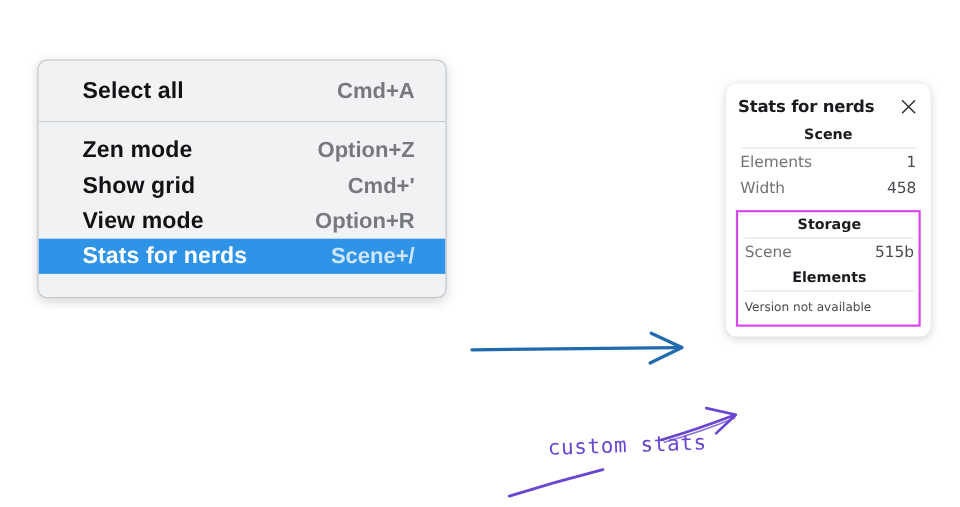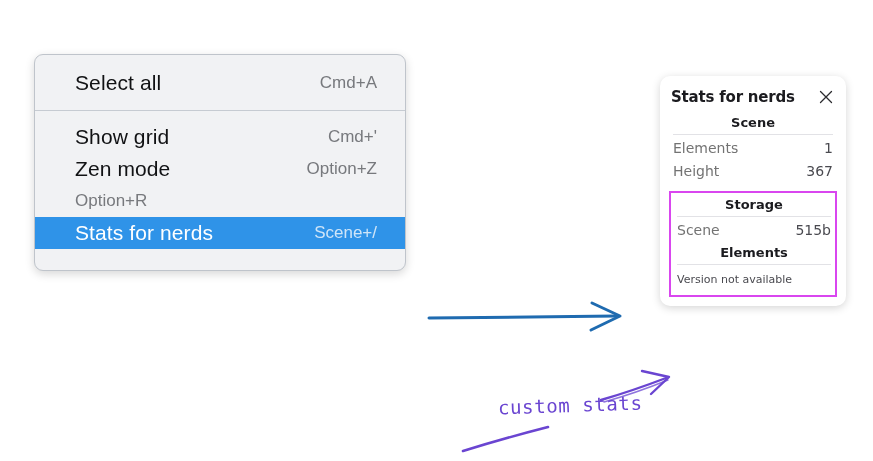--- a/index.html
+++ b/index.html
@@ -24,20 +24,21 @@
     width: 370px;
     background: #f1f2f4;
     border: 1px solid #bfc4cb;
     border-radius: 9px;
     box-shadow: 0 3px 10px rgba(0,0,0,0.16);
     overflow: hidden;
     padding: 0;
   }
   .menu-section {
     padding: 10px 0 9px 0;
+    font-weight: bold;
   }
   .menu-section.sec-top { padding: 12px 0 11px 0; }
   .menu-section.sec-bottom { padding: 10px 0 0 0; }
   .menu-divider {
     height: 1px;
     background: #c6cbd2;
     width: 100%;
   }
   .menu-item {
     display: flex;
@@ -48,21 +49,21 @@
     box-sizing: border-box;
     cursor: default;
   }
   .menu-item .mi-label {
     font-size: 21px;
     color: #111214;
     letter-spacing: 0.1px;
     white-space: nowrap;
   }
   .menu-item .mi-shortcut {
-    font-size: 17px;
+    font-size: 20px;
     color: #77797d;
     white-space: nowrap;
   }
   .menu-item.selected {
     background: #2f93e8;
   }
   .menu-item.selected .mi-label { color: #ffffff; }
   .menu-item.selected .mi-shortcut { color: #cfe5f8; }
   .menu-bottom-pad { height: 21px; }
 
@@ -170,28 +171,29 @@
       <div class="menu-item">
         <span class="mi-label">Select all</span>
         <span class="mi-shortcut">Cmd+A</span>
       </div>
     </div>
 
     <div class="menu-divider"></div>
 
     <div class="menu-section sec-bottom">
       <div class="menu-item">
+        <span class="mi-label">Zen mode</span>
+        <span class="mi-shortcut">Option+Z</span>
+      </div>
+      <div class="menu-item">
         <span class="mi-label">Show grid</span>
         <span class="mi-shortcut">Cmd+'</span>
       </div>
       <div class="menu-item">
-        <span class="mi-label">Zen mode</span>
-        <span class="mi-shortcut">Option+Z</span>
-      </div>
-      <div class="menu-item">
+        <span class="mi-label">View mode</span>
         <span class="mi-shortcut">Option+R</span>
       </div>
       <div class="menu-item selected">
         <span class="mi-label">Stats for nerds</span>
         <span class="mi-shortcut">Scene+/</span>
       </div>
       <div class="menu-bottom-pad"></div>
     </div>
 
   </div>
@@ -208,22 +210,22 @@
     </div>
 
     <div class="sp-group">
       <div class="sp-group-head">Scene</div>
       <div class="sp-rule"></div>
       <div class="sp-row">
         <span class="sp-key">Elements</span>
         <span class="sp-val">1</span>
       </div>
       <div class="sp-row">
-        <span class="sp-key">Height</span>
-        <span class="sp-val">367</span>
+        <span class="sp-key">Width</span>
+        <span class="sp-val">458</span>
       </div>
     </div>
 
     <div id="custom-stats-region">
 
       <div class="sp-group">
         <div class="sp-group-head">Storage</div>
         <div class="sp-rule"></div>
         <div class="sp-row">
           <span class="sp-key">Scene</span>

